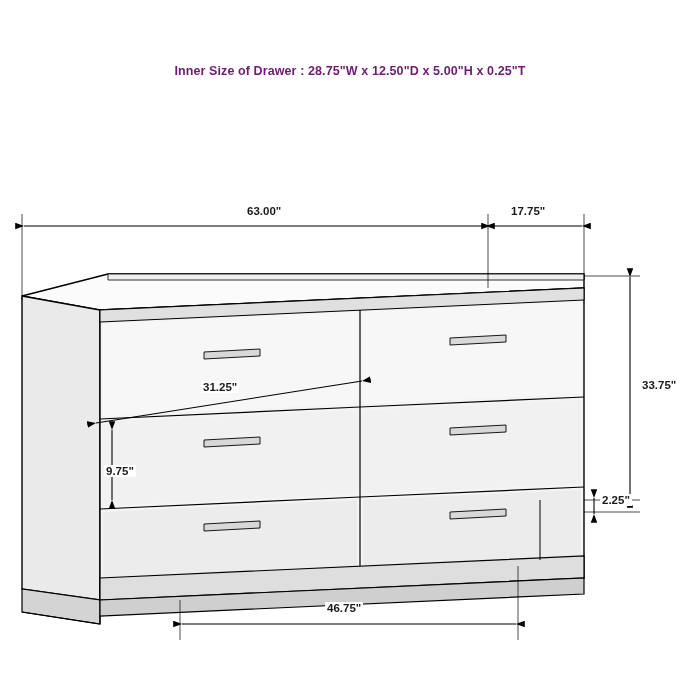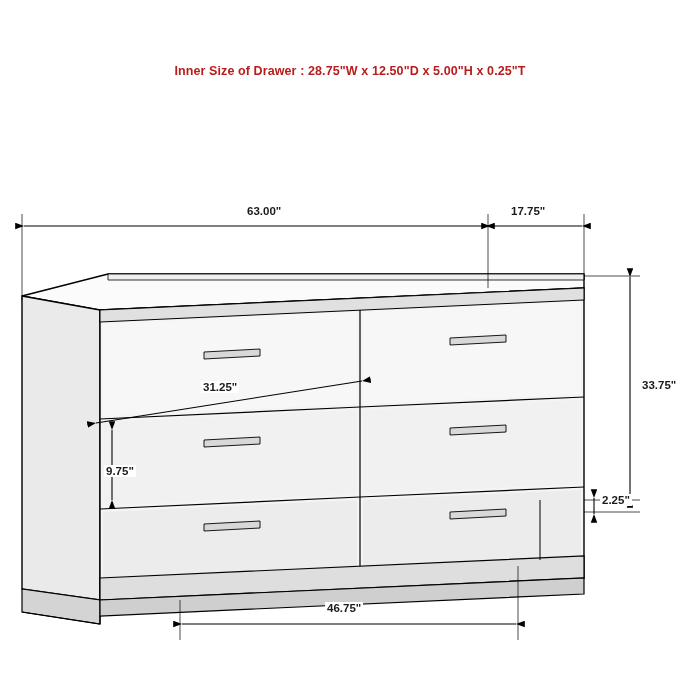--- a/index.html
+++ b/index.html
@@ -22,21 +22,21 @@
   }
   #title {
     position: absolute;
     top: 64px;
     left: 0;
     width: 700px;
     text-align: center;
     font-size: 12.5px;
     font-weight: bold;
     letter-spacing: 0.1px;
-    color: #b91c1c;
+    color: #701a75;
   }
   svg {
     position: absolute;
     top: 0;
     left: 0;
   }
   .dim-label {
     position: absolute;
     font-size: 11.5px;
     font-weight: bold;

